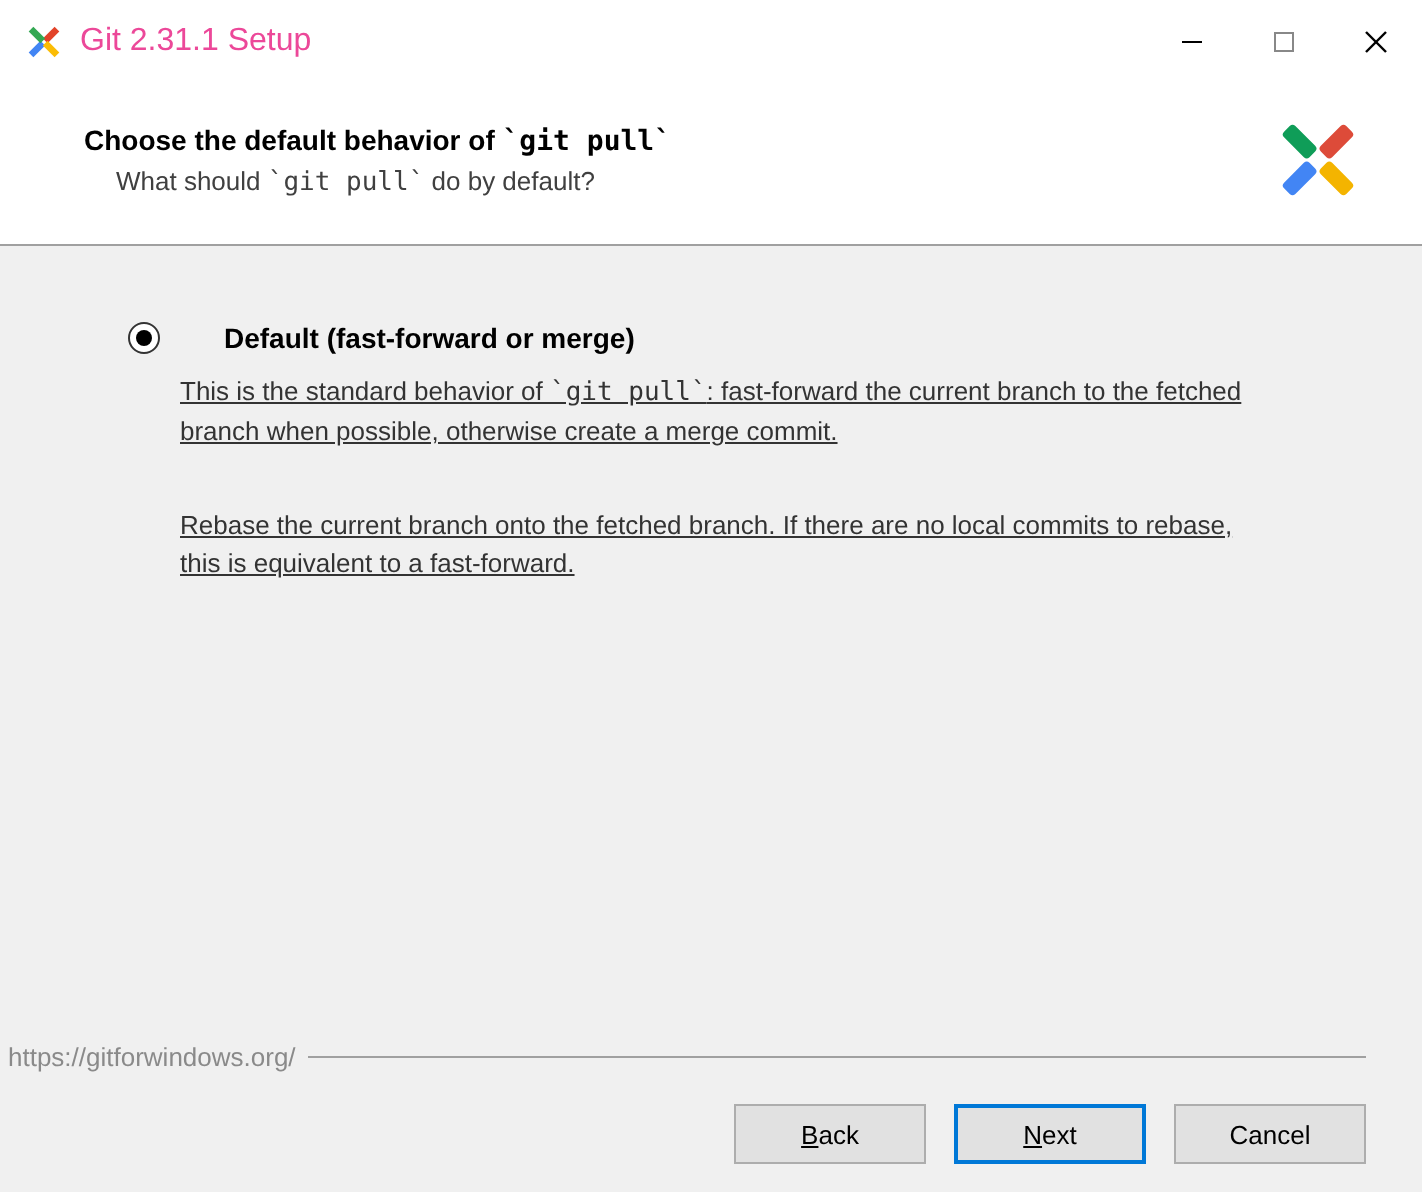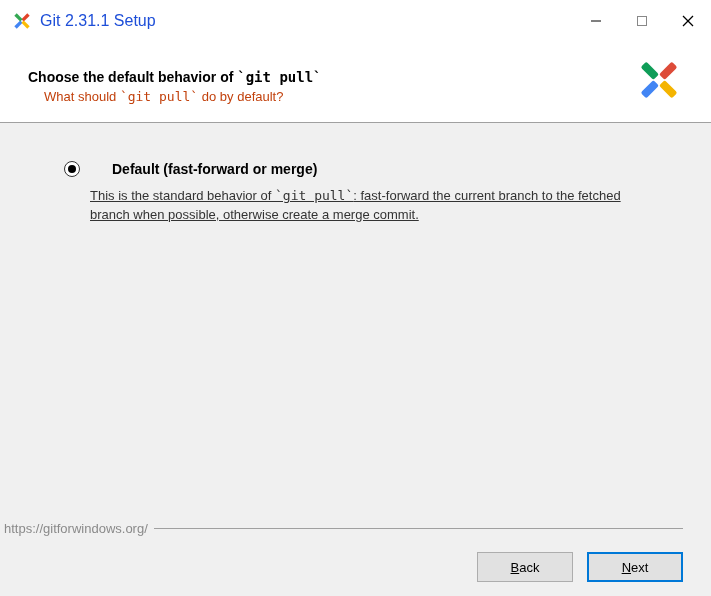--- a/index.html
+++ b/index.html
@@ -14,40 +14,41 @@
   .titlebar {
     height: 42px;
     display: flex;
     align-items: center;
     padding: 0 0 0 12px;
     background: #fff;
   }
   .titlebar .app-icon { width: 20px; height: 20px; margin-right: 8px; }
   .titlebar .title {
     font-size: 16px;
-    color: #1d4ed8;
+    color: #ec4899;
     flex: 1;
   }
   .win-controls { display: flex; height: 100%; }
   .win-btn {
     width: 46px;
     display: flex;
     align-items: center;
     justify-content: center;
     color: #000;
   }
   .header {
     padding: 14px 28px 18px 28px;
     display: flex;
-    align-items: flex-end;
-    background: #fff;
+    align-items: center;
+    background: #fff;
+    margin-left: 14px;
   }
   .header-text { flex: 1; }
   .header h1 { font-size: 14px; font-weight: 700; color: #000; }
-  .header .subtitle { font-size: 13px; color: #c2410c; margin-top: 4px; padding-left: 16px; }
+  .header .subtitle { font-size: 13px; color: #404040; margin-top: 4px; padding-left: 16px; }
   .header .logo { width: 48px; height: 48px; margin-left: 16px; }
   .divider { border: none; border-top: 1px solid #a0a0a0; }
   .content {
     background: #f0f0f0;
     padding: 38px 48px 20px 64px;
     height: 398px;
   }
   .option { margin-bottom: 28px; }
   .option-head {
     display: flex;
@@ -190,33 +191,35 @@
     <div class="option-head">
       <span class="radio selected"></span>
       <span class="option-label">Default (fast-forward or merge)</span>
     </div>
     <div class="option-desc">
       <span>This is the standard behavior of </span><code>`git pull`</code><span>: fast-forward the current branch to the fetched branch when possible, otherwise create a merge commit.</span>
     </div>
   </div>
 
   <div class="option">
+    <div class="option-desc">Rebase the current branch onto the fetched branch. If there are no local commits to rebase, this is equivalent to a fast-forward.</div>
   </div>
 
 
 </div>
 
 <div class="footer">
   <div class="footer-top">
     <span class="footer-url">https://gitforwindows.org/</span>
     <hr class="footer-line">
   </div>
   <div class="buttons">
     <button class="btn">
         <span class="mnemonic">B</span>
         <span>ack</span>
       </button>
     <button class="btn primary">
         <span class="mnemonic">N</span>
         <span>ext</span>
       </button>
+    <button class="btn">Cancel</button>
   </div>
 </div>
 
 </body></html>

